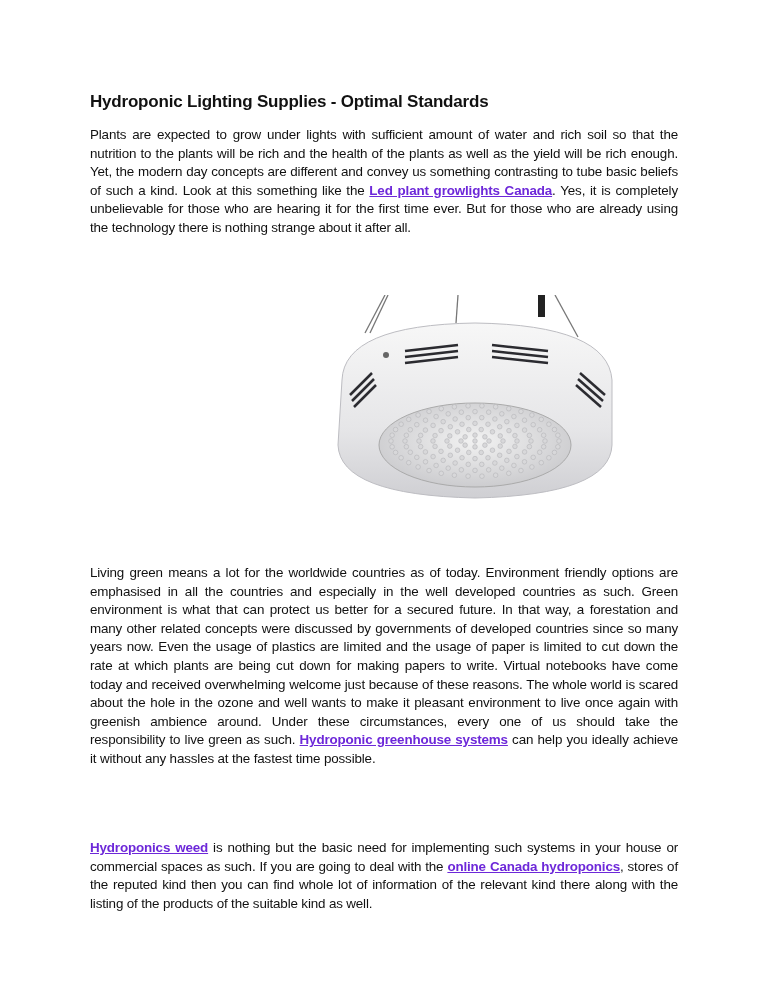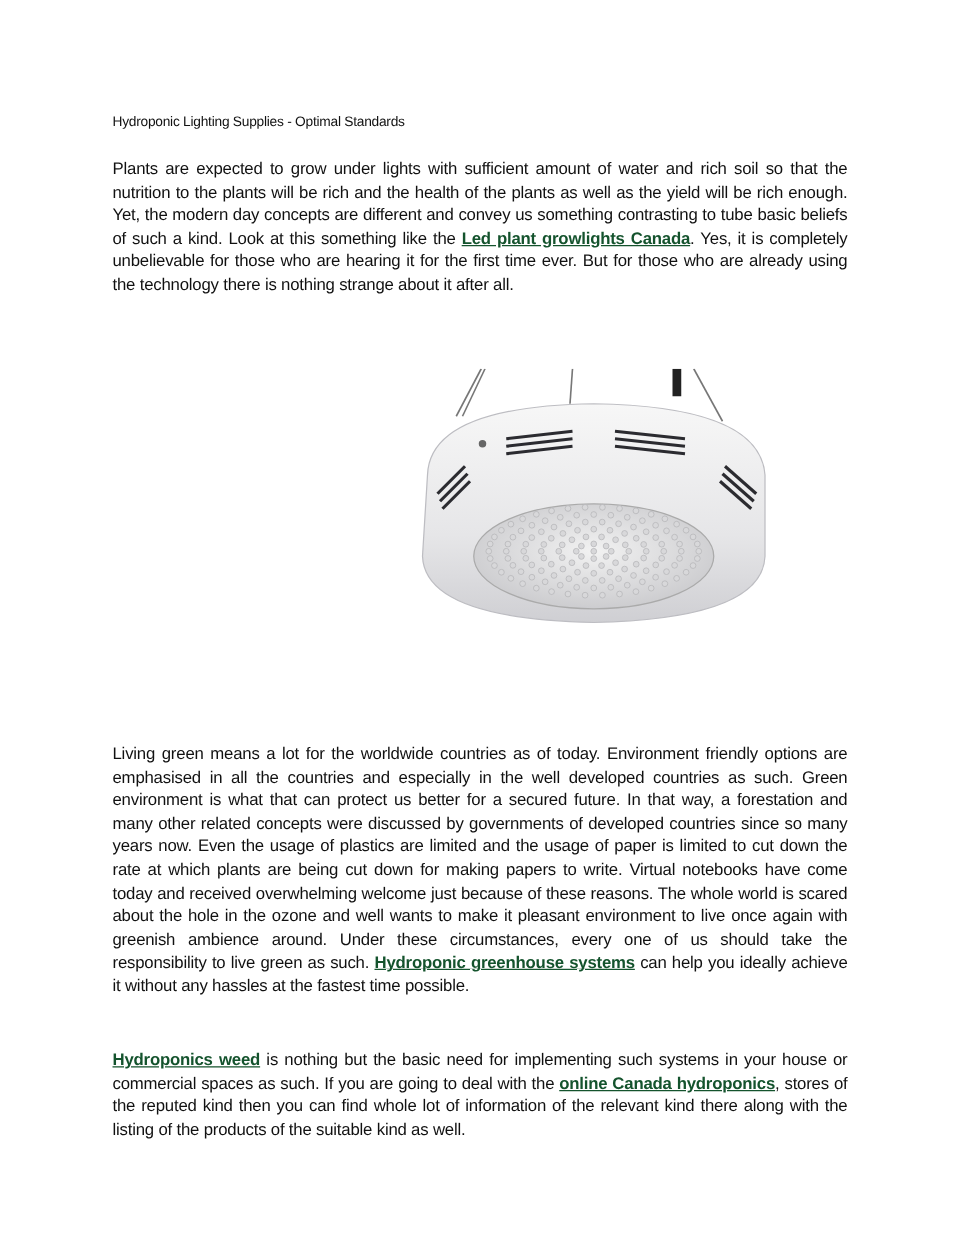--- a/index.html
+++ b/index.html
@@ -2,30 +2,30 @@
 <html><head>
 <meta charset="utf-8">
 <style>
   html, body { margin: 0; padding: 0; }
   body {
     width: 768px; height: 994px; background: #ffffff; position: relative; overflow: hidden;
     font-family: "Liberation Sans", "DejaVu Sans", sans-serif; color: #111111;
   }
   .page { position: absolute; left: 90px; top: 0; width: 588px; }
   .title {
-    position: absolute; top: 92px; left: 0; font-size: 11px; font-weight: normal; letter-spacing: -0.2px; white-space: nowrap;
+    position: absolute; top: 92px; left: 0; font-size: 17px; font-weight: bold; letter-spacing: -0.2px; white-space: nowrap;
   }
   .para {
     position: absolute; left: 0; width: 588px; font-size: 13.4px; line-height: 18.6px;
     text-align: justify; letter-spacing: -0.15px;
   }
   .p1 { top: 126px; }
-  .p2 { top: 594px; }
+  .p2 { top: 564px; }
   .p3 { top: 839px; }
-  a.link { color: #14532d; font-weight: bold; text-decoration: underline; }
+  a.link { color: #6d28d9; font-weight: bold; text-decoration: underline; }
   .figure {
     position: absolute; left: 240px; top: 295px; width: 290px; height: 215px;
   }
 </style>
 </head>
 <body>
 
 <div class="page">
   <div class="title">Hydroponic Lighting Supplies - Optimal Standards</div>
 

